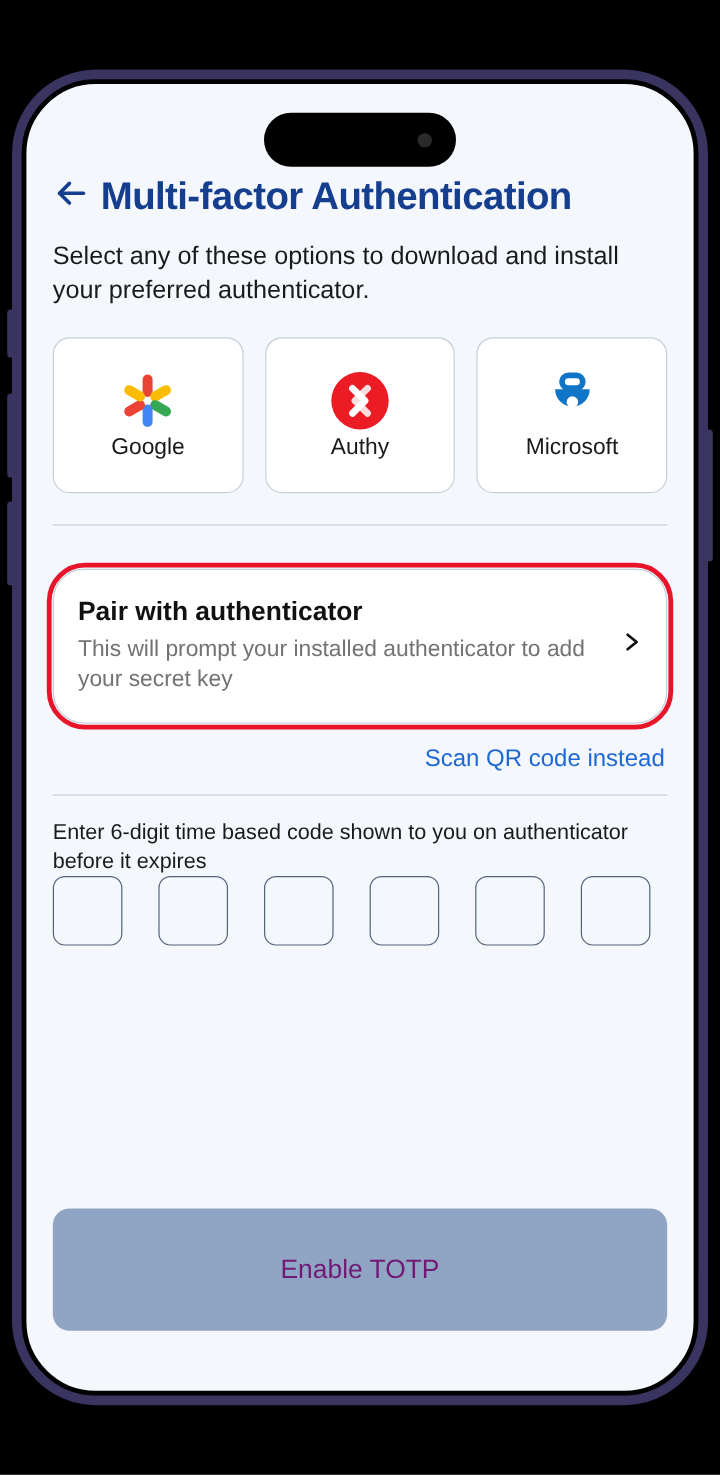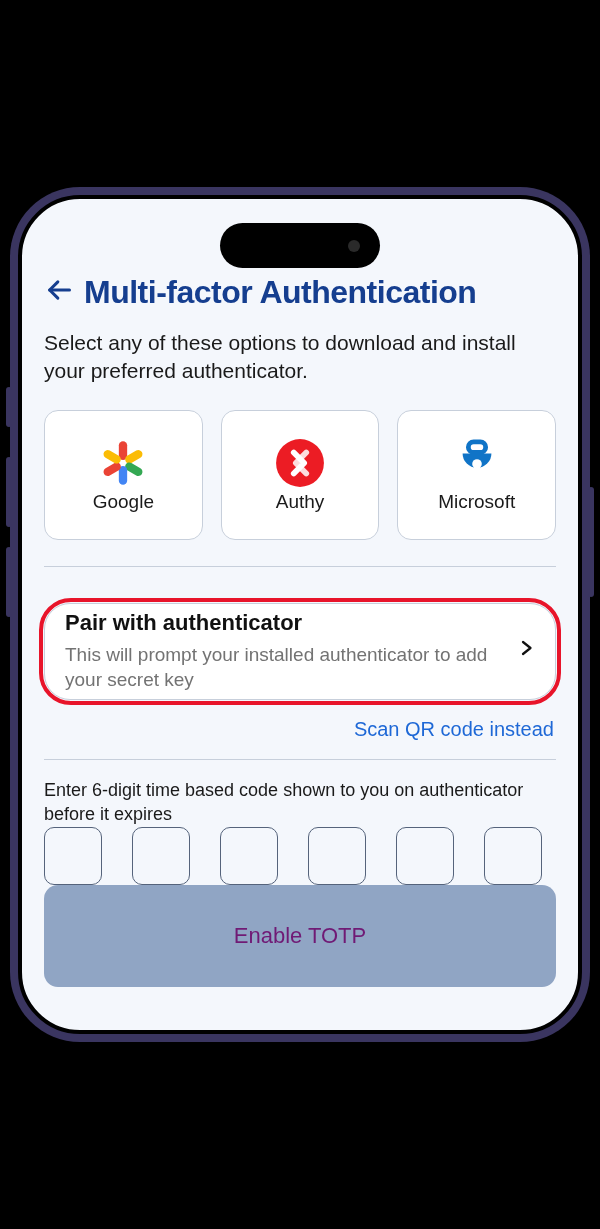--- a/index.html
+++ b/index.html
@@ -7,21 +7,21 @@
     background: #000;
     width: 600px;
     height: 1229px;
     font-family: -apple-system, BlinkMacSystemFont, "Segoe UI", Helvetica, Arial, sans-serif;
     display: flex;
     justify-content: center;
     align-items: center;
   }
   .phone-frame {
     width: 580px;
-    height: 855px;
+    height: 1113px;
     background: #3a3560;
     border-radius: 70px;
     padding: 8px;
     position: relative;
   }
   .phone-inner {
     width: 100%;
     height: 100%;
     background: #f4f7fc;
     border-radius: 62px;
@@ -118,21 +118,21 @@
   .divider {
     border: none;
     border-top: 1px solid #c7cfdb;
     margin: 0;
   }
   .pair-card {
     margin-top: 36px;
     background: #fff;
     border: 1px solid #c7cfdb;
     border-radius: 26px;
-    padding: 6px 20px;
+    padding: 22px 20px;
     display: flex;
     align-items: center;
     justify-content: space-between;
     position: relative;
   }
   .pair-highlight{
     position:absolute;
     inset:-6px;
     border:4px solid #e8142a;
     border-radius:32px;

